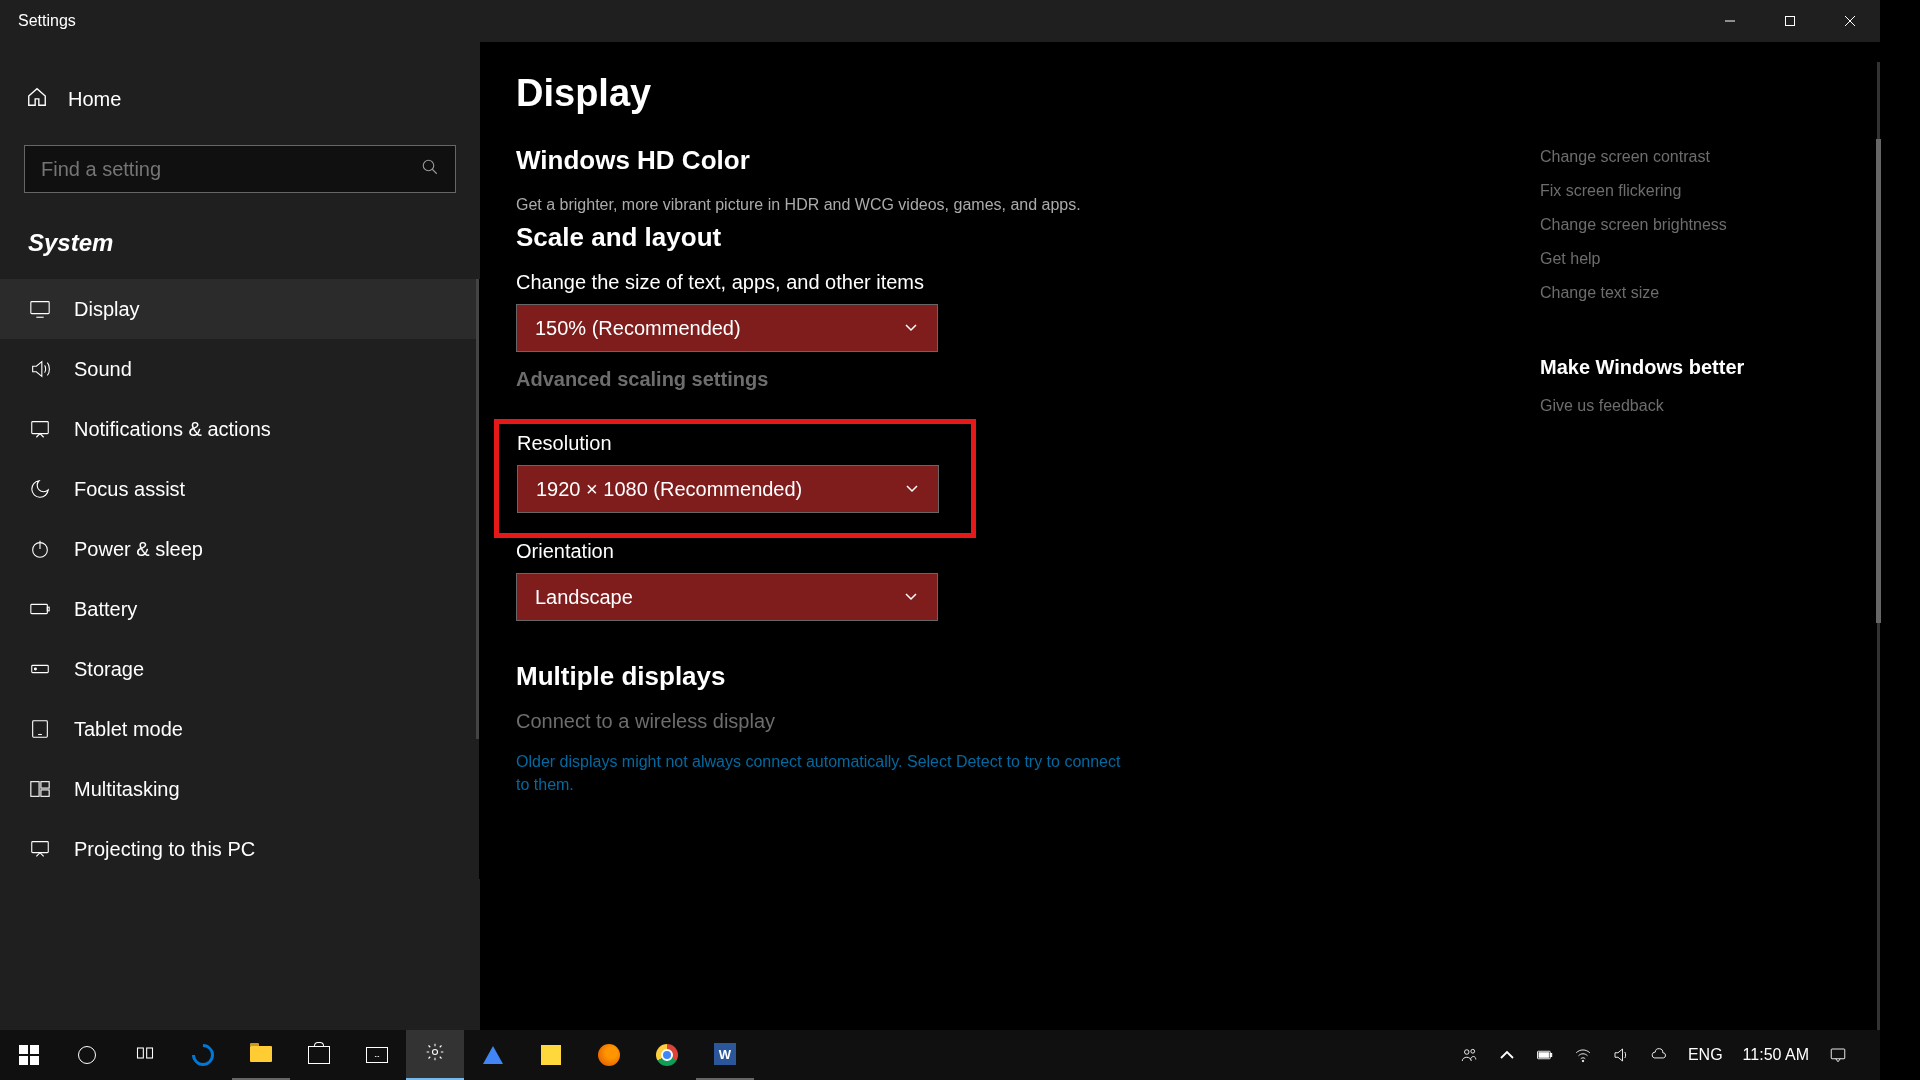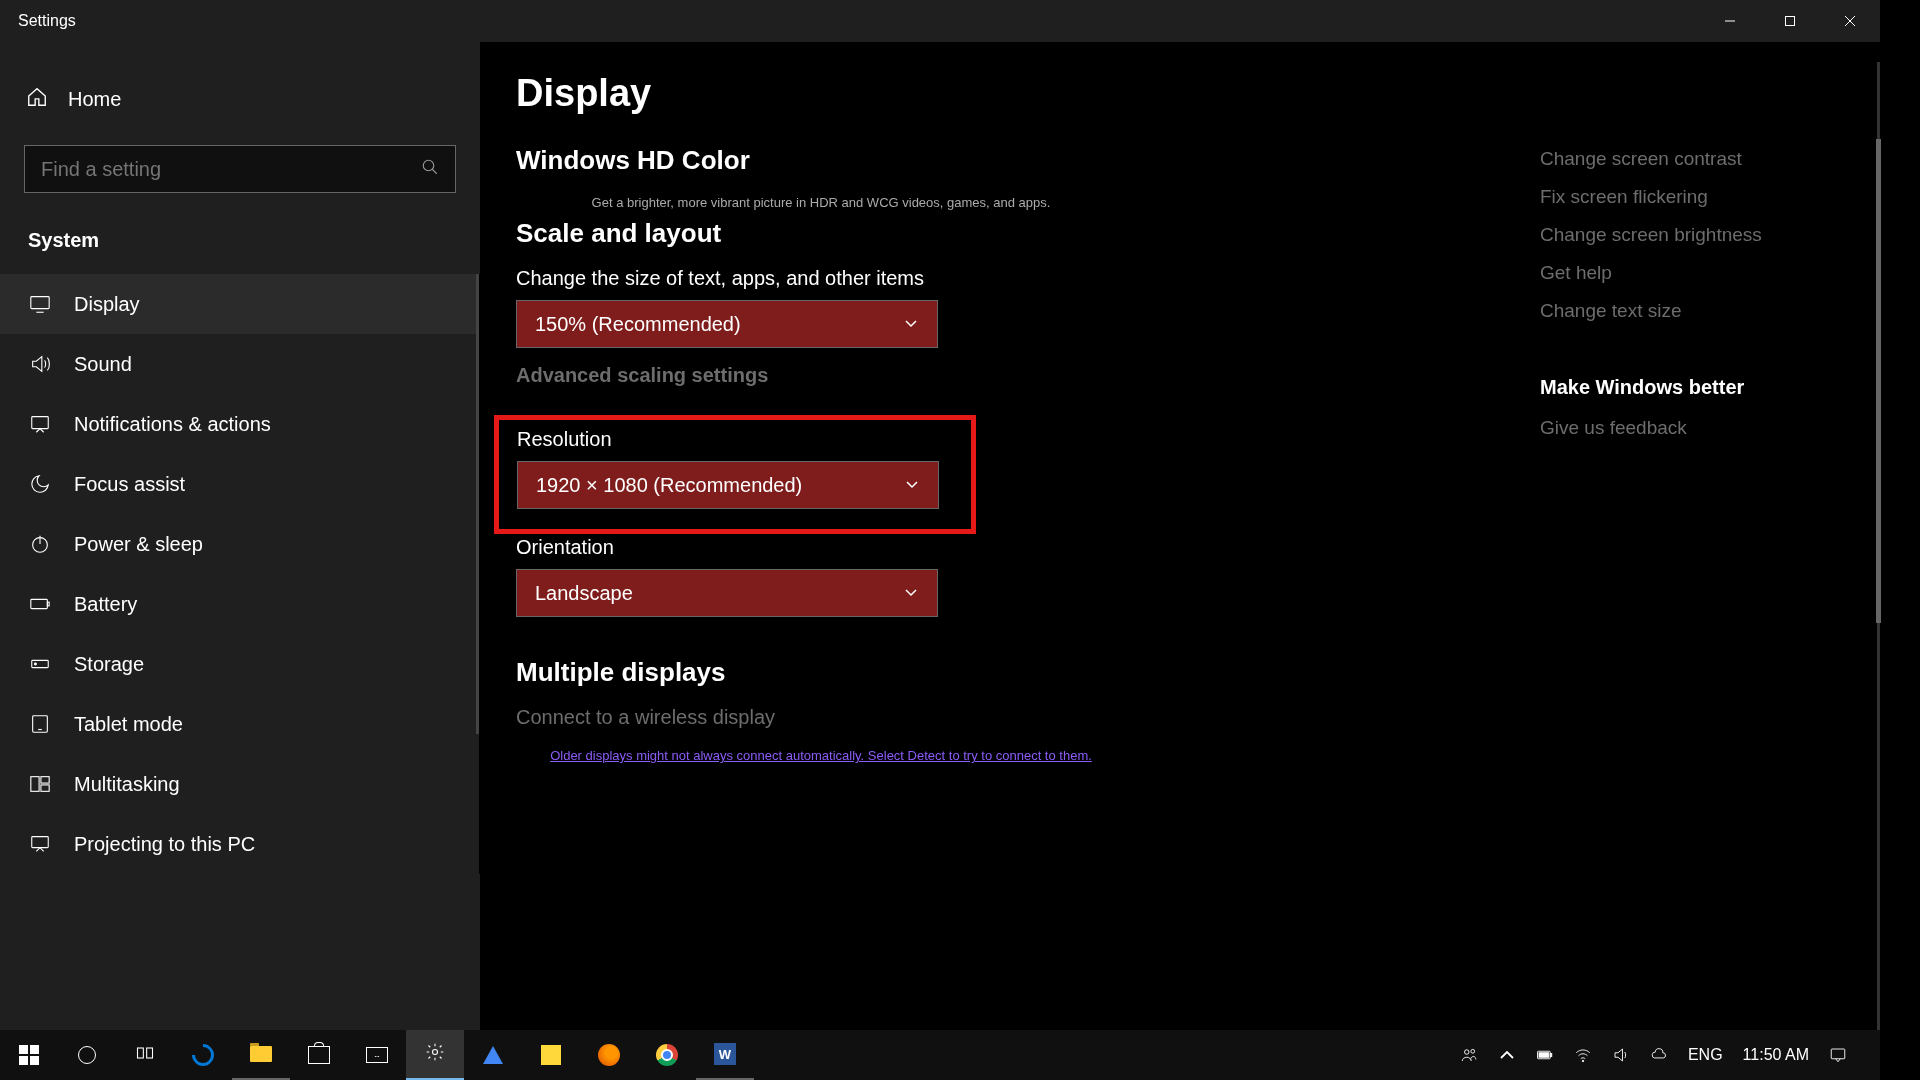--- a/index.html
+++ b/index.html
@@ -19,53 +19,53 @@
     
     
     .sidebar { width: 480px; background: #1f1f1f; padding-top: 30px; display: flex; flex-direction: column; }
     .home-row { display: flex; align-items: center; gap: 20px; padding: 14px 26px; font-size: 20px; }
     .home-row svg { width: 22px; height: 22px; stroke: #fff; fill: none; stroke-width: 1.5; }
     
     .search-box { margin: 18px 24px 28px 24px; height: 48px; border: 1px solid #666; background: #101010; display: flex; align-items: center; padding: 4px 16px; }
     .search-box input { background: transparent; border: none; color: #9c9c9c; font-size: 20px; flex: 1; outline: none; }
     .search-box svg { width: 18px; height: 18px; stroke: #999; fill: none; stroke-width: 1.5; }
     
-    .sidebar-heading { font-size: 20px; font-weight: 600; padding: 8px 28px 22px 28px; }
+    .sidebar-heading { font-size: 24px; font-weight: 600; padding: 8px 28px 22px 28px; font-style: italic; }
     
     .sidebar-list { border-right: 1px solid #000; position: relative; }
     .sidebar-item { display: flex; align-items: center; gap: 22px; padding: 18px 28px; font-size: 20px; font-weight: 400; position: relative; }
     .sidebar-item.active { background: #2b2b2b; }
     .sidebar-item.active::after { content: ""; position: absolute; right: 0; top: 0; bottom: 0; width: 3px; background: #555; }
     .sidebar-item .icon { width: 24px; height: 24px; display: flex; align-items: center; justify-content: center; }
     .sidebar-item .icon svg { width: 22px; height: 22px; stroke: #fff; fill: none; stroke-width: 1.2; }
     .sidebar-scroll-track { position: absolute; right: 0; top: 0; width: 3px; height: 460px; background: #444; }
     
     
     .main { flex: 1; background: #000; display: flex; padding: 30px 0 0 36px; position: relative; }
     .main-col { width: 660px; }
     .main-title { font-size: 38px; font-weight: 600; margin-bottom: 30px; }
     
     .section-title { font-size: 26px; font-weight: 600; margin-top: 5px; margin-bottom: 18px; }
-    .section-text { font-size: 13px; color: #ababab; line-height: 1.4; margin-bottom: 6px; max-width: 610px; text-align: center; }
+    .section-text { font-size: 16px; color: #ababab; line-height: 1.4; margin-bottom: 6px; max-width: 610px; }
     .link-text { font-size: 20px; color: #6d6d6d; margin-bottom: 28px; }
     
     .field-label { font-size: 20px; color: #fff; margin-top: 10px; margin-bottom: 10px; }
     .dropdown { width: 422px; height: 48px; border: 1px solid #666; background: #7f1d1d; display: flex; align-items: center; justify-content: space-between; padding: 0 18px; font-size: 20px; }
     .dropdown svg { width: 16px; height: 16px; stroke: #fff; fill: none; stroke-width: 1.5; }
     
     .highlight-box { border: 5px solid #e61919; padding: 8px 18px 20px 18px; margin-top: 18px; margin-left: -22px; width: 482px; }
     .highlight-box .field-label { margin-top: 0; }
     .highlight-box .dropdown { width: 422px; }
 
     .main-scrollbar { position: absolute; right: 0; top: 20px; bottom: 0; width: 3px; background: #333; }
     .main-scrollbar::before { content: ""; position: absolute; top: 8%; left: -1px; width: 5px; height: 50%; background: #666; }
     
     
     .rightrail { position: absolute; left: 1540px; top: 140px; right: 30px; }
-    .rail-link { font-size: 19px; color: #6d6d6d; padding: 8px 0; }
+    .rail-link { font-size: 16px; color: #6d6d6d; padding: 8px 0; }
     .rail-heading { font-size: 20px; font-weight: 600; color: #fff; margin-top: 46px; margin-bottom: 10px; }
     
     
     .taskbar { position: absolute; left: 0; right: 0; bottom: 0; height: 50px; background: #101010; display: flex; align-items: center; }
     .task-left { display: flex; align-items: center; height: 100%; }
     .task-btn { width: 58px; height: 100%; display: flex; align-items: center; justify-content: center; }
     .task-btn.active { background: #333; border-bottom: 2px solid #76b9ed; }
     .task-btn.underline { border-bottom: 2px solid #666; }
     .task-btn svg { width: 20px; height: 20px; }
     .task-spacer { flex: 1; }
@@ -266,21 +266,21 @@
         <div class="field-label" style="margin-top:2px;">Orientation</div>
         <div class="dropdown">
           <span>Landscape</span>
           <span><svg viewBox="0 0 16 16">
                 <polyline points="3,6 8,11 13,6"></polyline>
               </svg></span>
         </div>
 
         <div class="section-title" style="margin-top:40px;">Multiple displays</div>
         <div class="link-text" style="margin-bottom:18px;">Connect to a wireless display</div>
-        <div class="section-text" style="color:#8b5cf6;text-decoration:underline;">Older displays might not always connect automatically. Select Detect to try to connect to them.</div>
+        <div class="section-text" style="color:#0369a1;">Older displays might not always connect automatically. Select Detect to try to connect to them.</div>
       </div>
 
       <div class="main-scrollbar"></div>
     </div>
 
     <div class="rightrail">
       <div class="rail-link">Change screen contrast</div>
       <div class="rail-link">Fix screen flickering</div>
       <div class="rail-link">Change screen brightness</div>
       <div class="rail-link">Get help</div>

